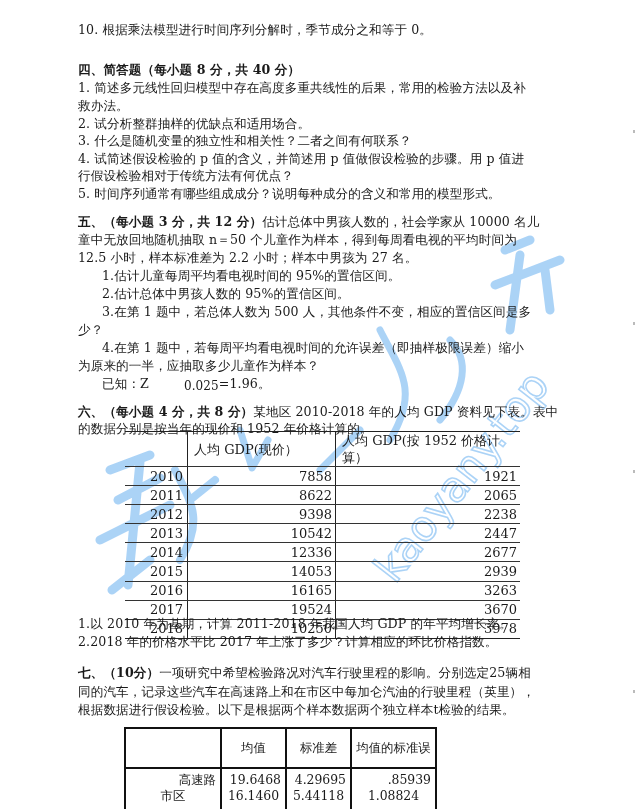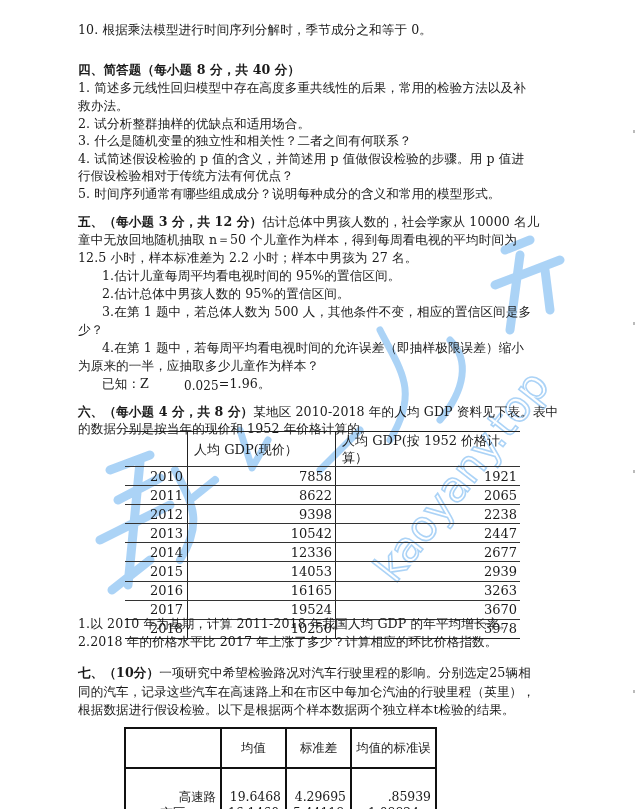--- a/index.html
+++ b/index.html
@@ -25,21 +25,21 @@
   .gdp td.c2 { width:175px; }
   .gdp tr.last td { border-bottom:1.5px solid #222; }
   
   .mil { position:absolute; left:124px; top:727px; border-collapse:collapse; border:2.5px solid #111; font-size:12.4px; }
   .mil td { padding:0 4px; text-align:right; line-height:16px; }
   .mil tr.hd td { height:38px; text-align:center; border-bottom:2px solid #111; }
   .mil td.lab { width:86px; border-right:2px solid #111; }
   .mil td.m { width:55px; border-right:2px solid #111; }
   .mil td.s { width:55px; border-right:2px solid #111;margin-left:7px; }
   .mil td.e { width:75px; }
-  .mil tr.r1 td { padding-top:20px; }
+  .mil tr.r1 td { padding-top:3px; }
   .mil tr.r2 td { padding-bottom:16px;text-align:center; }
   .wm { position:absolute; pointer-events:none; }
   .edge-dot { position:absolute; right:4px; width:2px; height:3px; background:#bbb; }
 </style>
 </head>
 <body>
 
 <div class="page">
 
   <svg class="wm" width="639" height="809" style="left:0;top:0;opacity:0.5">

